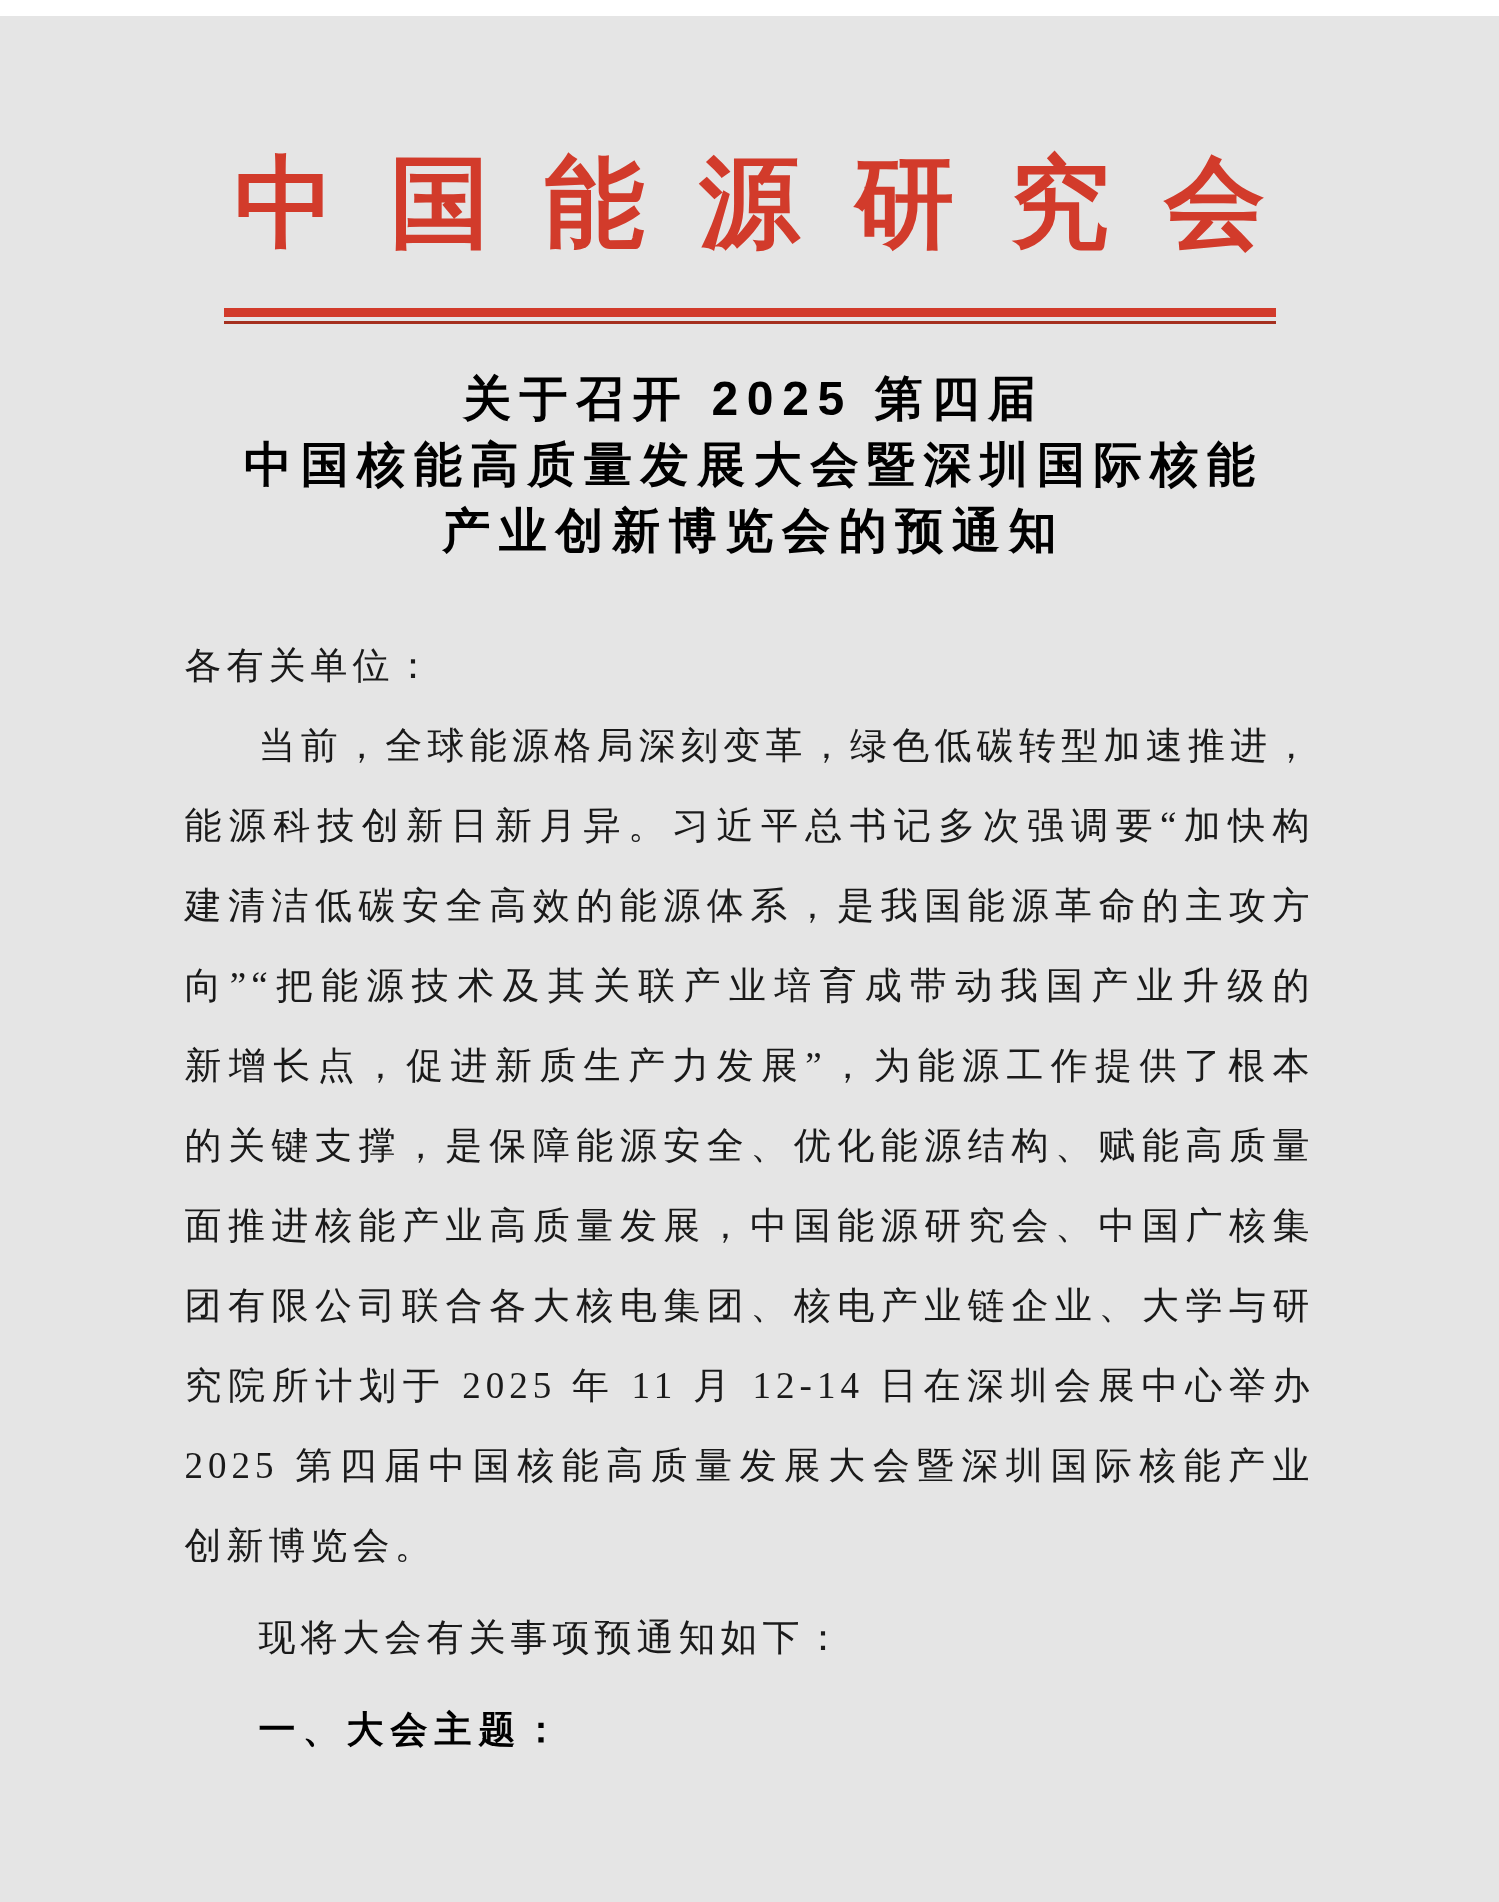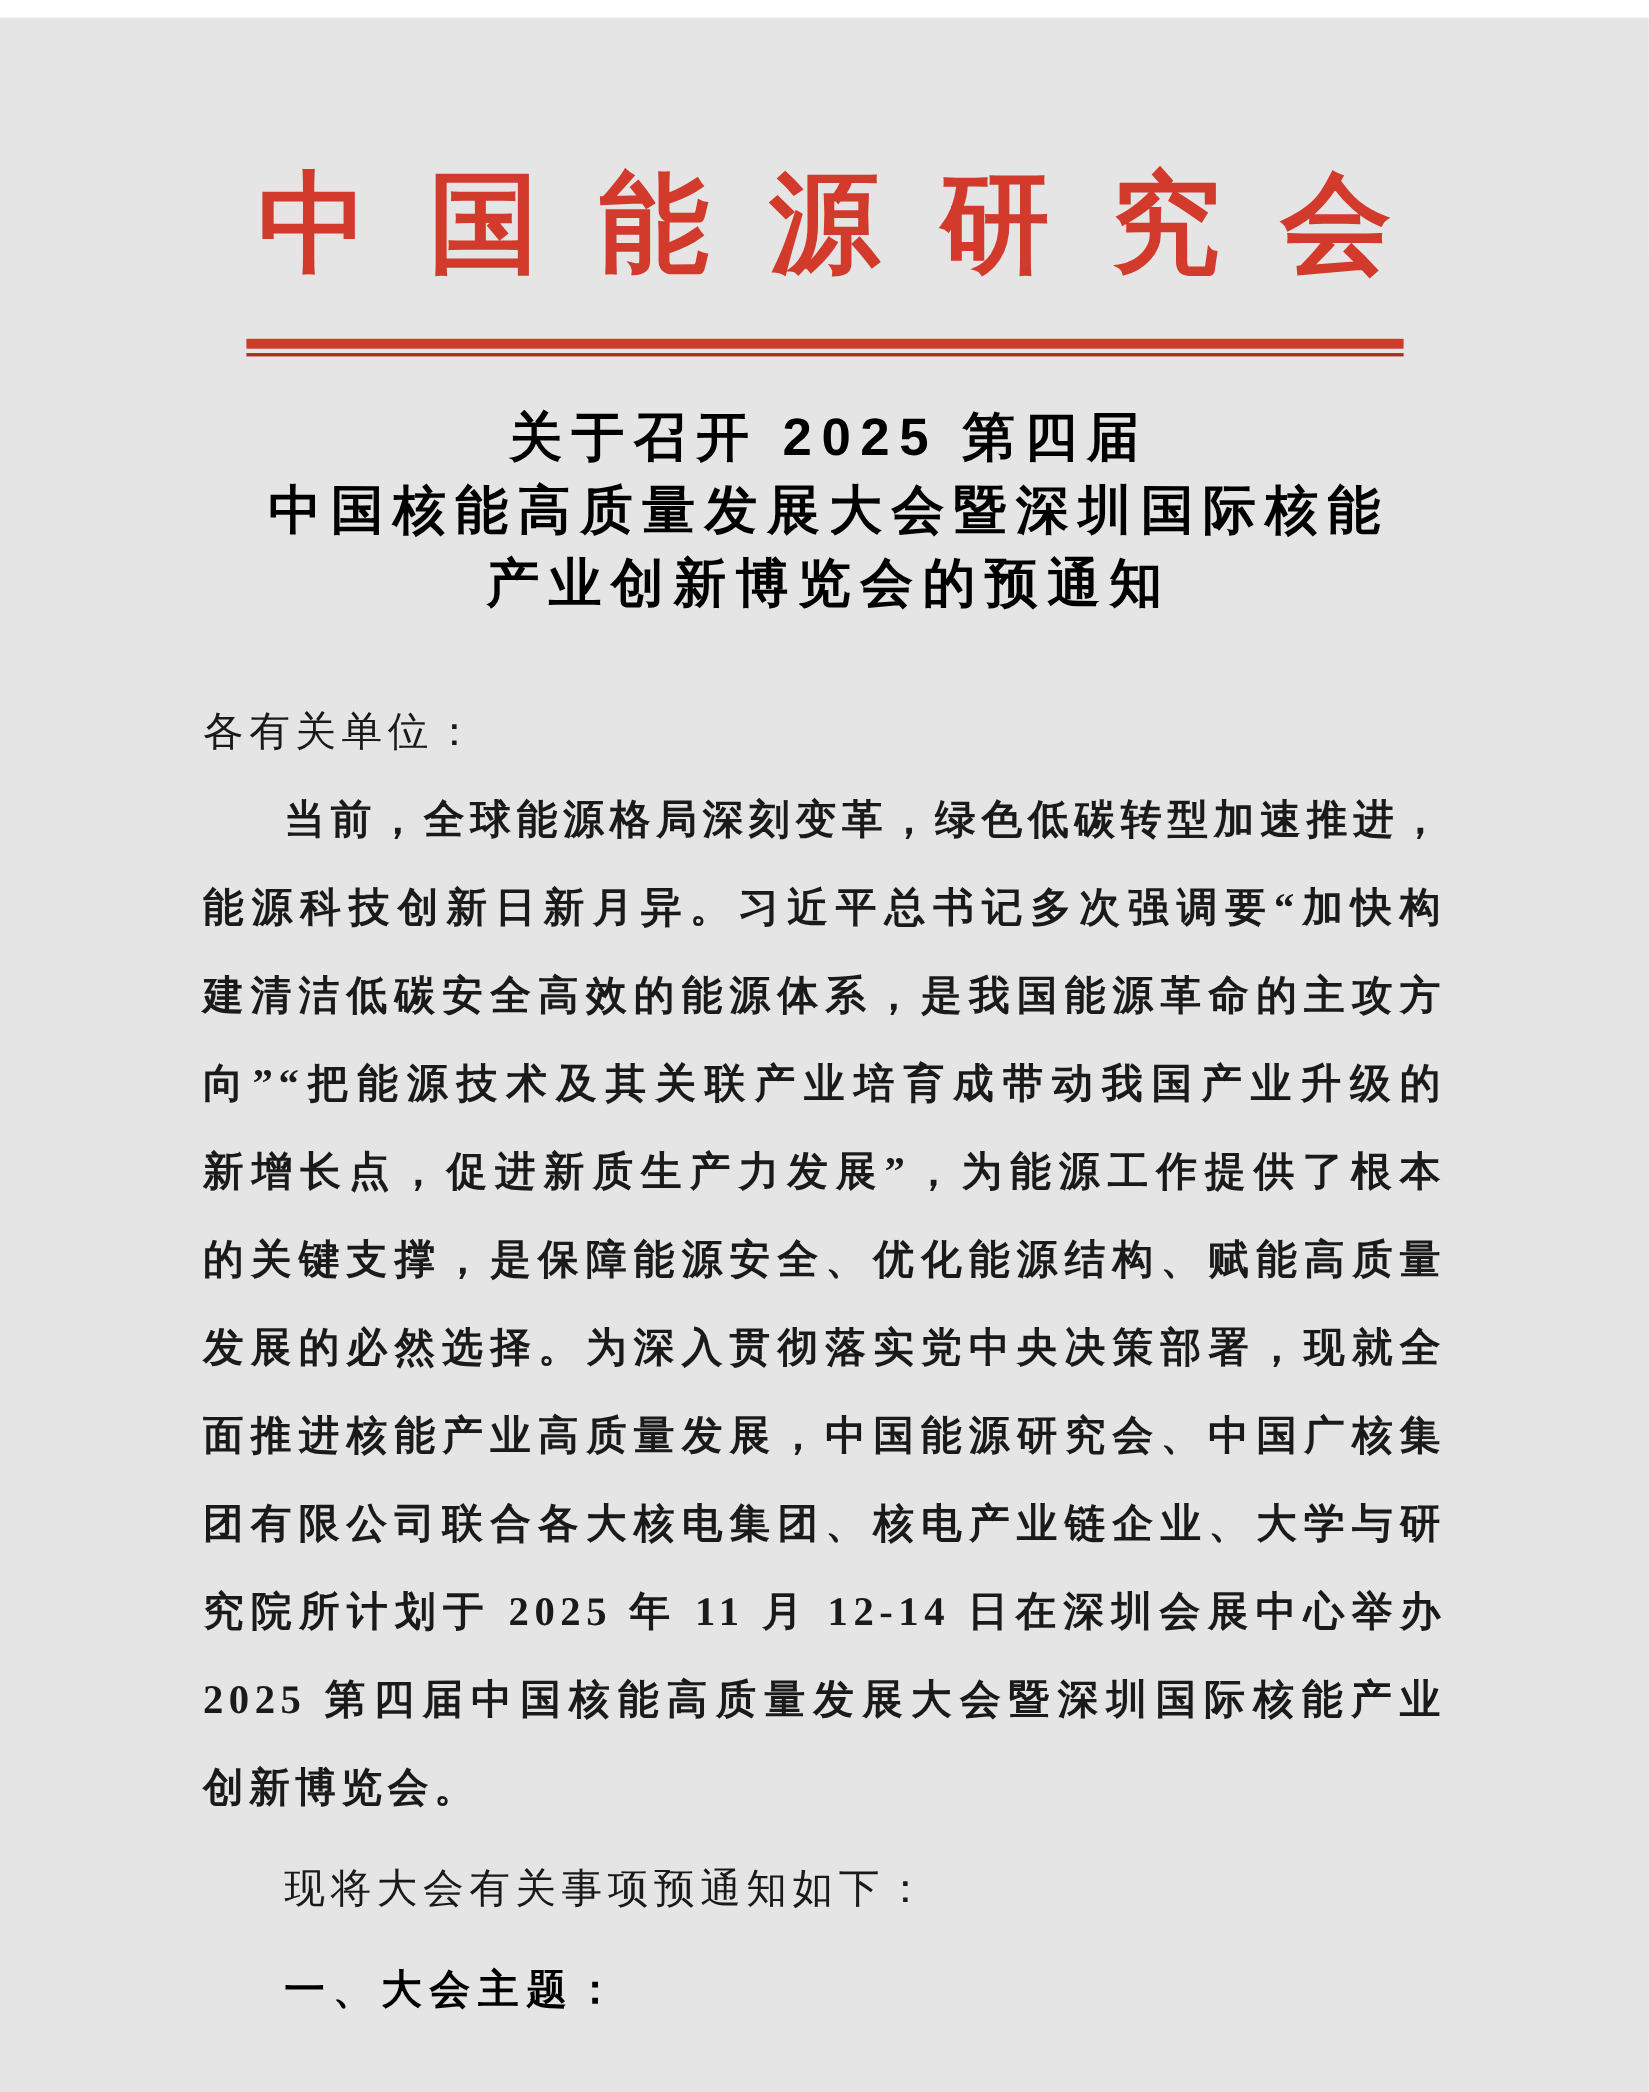--- a/index.html
+++ b/index.html
@@ -71,21 +71,20 @@
   }
   .salutation {
     margin: 0;
     text-align: left;
   }
   .para { margin: 0; }
   .line {
     text-align: justify;
     text-align-last: justify;
     text-justify: inter-ideograph;
-    font-weight: bold;
   }
   .line.noj {
     text-align: center;
     text-align-last: left;
   }
   .indent { text-indent: 74px; }
   .closing {
     margin: 12px 0 0 0;
     text-indent: 74px;
   }
@@ -119,21 +118,20 @@
   <section class="doc-body">
     <p class="salutation">各有关单位：</p>
 
     <div class="para">
       <div class="line indent">当前，全球能源格局深刻变革，绿色低碳转型加速推进，</div>
       <div class="line">能源科技创新日新月异。习近平总书记多次强调要“加快构</div>
       <div class="line">建清洁低碳安全高效的能源体系，是我国能源革命的主攻方</div>
       <div class="line">向”“把能源技术及其关联产业培育成带动我国产业升级的</div>
       <div class="line">新增长点，促进新质生产力发展”，为能源工作提供了根本</div>
       <div class="line">的关键支撑，是保障能源安全、优化能源结构、赋能高质量</div>
-      <div class="line">发展的必然选择。为深入贯彻落实党中央决策部署，现就全</div>
       <div class="line">面推进核能产业高质量发展，中国能源研究会、中国广核集</div>
       <div class="line">团有限公司联合各大核电集团、核电产业链企业、大学与研</div>
       <div class="line">究院所计划于 2025 年 11 月 12-14 日在深圳会展中心举办</div>
       <div class="line">2025 第四届中国核能高质量发展大会暨深圳国际核能产业</div>
       <div class="line noj">创新博览会。</div>
     </div>
 
     <p class="closing">现将大会有关事项预通知如下：</p>
 
     <p class="heading">一、大会主题：</p>

